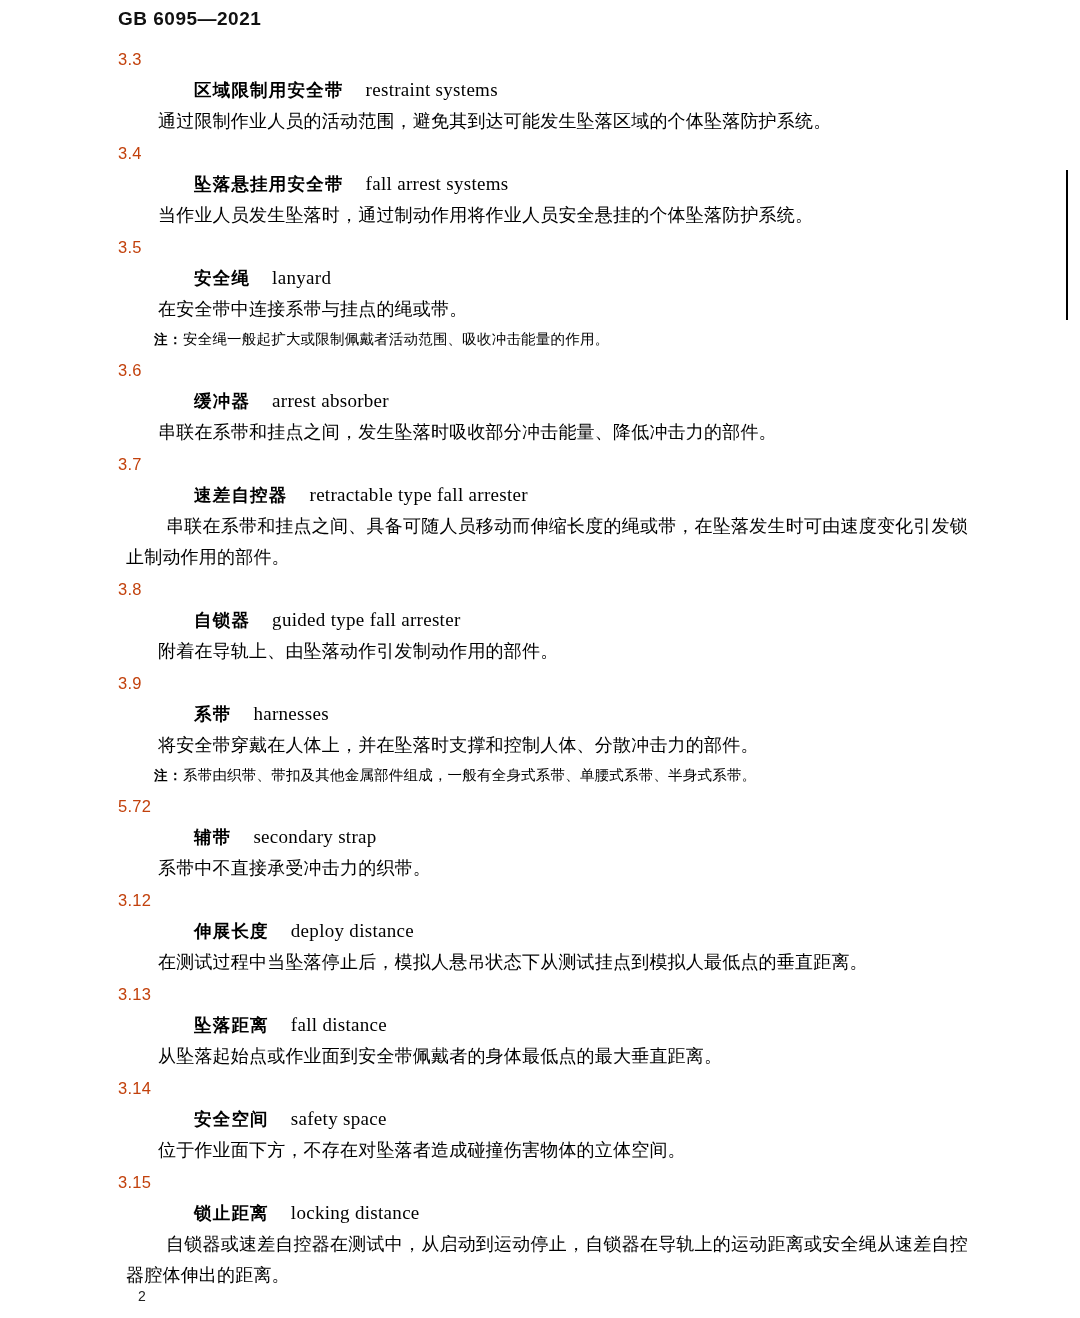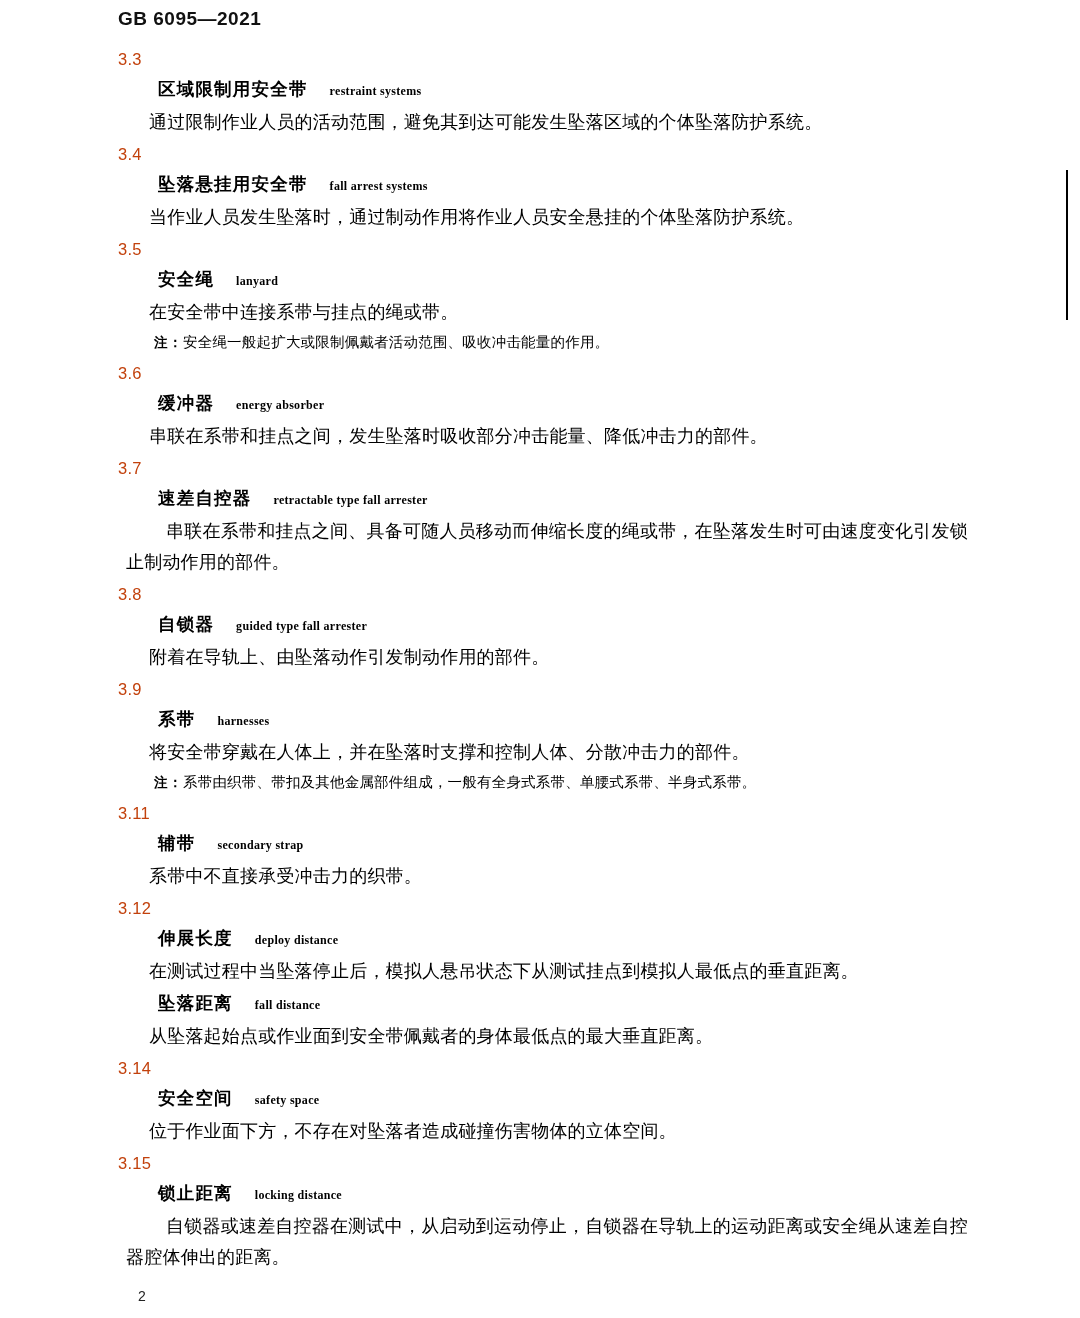--- a/index.html
+++ b/index.html
@@ -54,30 +54,31 @@
   .term {
     margin-left: 40px;
     line-height: 31px;
     white-space: nowrap;
   }
   .term .zh {
     font-family: "Liberation Sans", sans-serif;
     font-weight: bold;
     font-size: 17.5px;
     letter-spacing: 1.2px;
+    margin-left: 36px;
   }
   .term .en {
     font-family: "Liberation Serif", serif;
-    font-weight: bold;
-    font-size: 12px;
+    font-weight: normal;
+    font-size: 19px;
     margin-left: 22px;
     letter-spacing: 0.3px;
   }
   .def {
-    margin-left: 31px;
+    margin-left: 40px;
     font-size: 18px;
     line-height: 31px;
     text-align: justify;
     letter-spacing: 0.2px;
   }
   .def.hang {
     margin-left: 8px;
     text-indent: 40px;
   }
   .note {
@@ -135,21 +136,21 @@
       </div>
       <div class="def">在安全带中连接系带与挂点的绳或带。</div>
       <div class="note">
         <span class="nlabel">注：</span><span>安全绳一般起扩大或限制佩戴者活动范围、吸收冲击能量的作用。</span>
       </div>
     </div>
 
     <div class="clause">
       <div class="num">3.6</div>
       <div class="term">
-        <span class="zh">缓冲器</span><span class="en">energy absorber</span>
+        <span class="zh">缓冲器</span><span class="en">arrest absorber</span>
       </div>
       <div class="def">串联在系带和挂点之间，发生坠落时吸收部分冲击能量、降低冲击力的部件。</div>
     </div>
 
     <div class="clause">
       <div class="num">3.7</div>
       <div class="term">
         <span class="zh">速差自控器</span><span class="en">retractable type fall arrester</span>
       </div>
       <div class="def hang">串联在系带和挂点之间、具备可随人员移动而伸缩长度的绳或带，在坠落发生时可由速度变化引发锁止制动作用的部件。</div>
@@ -169,36 +170,37 @@
         <span class="zh">系带</span><span class="en">harnesses</span>
       </div>
       <div class="def">将安全带穿戴在人体上，并在坠落时支撑和控制人体、分散冲击力的部件。</div>
       <div class="note">
         <span class="nlabel">注：</span><span>系带由织带、带扣及其他金属部件组成，一般有全身式系带、单腰式系带、半身式系带。</span>
       </div>
     </div>
 
 
     <div class="clause">
-      <div class="num">3.11</div>
+      <div class="num">5.72</div>
       <div class="term">
         <span class="zh">辅带</span><span class="en">secondary strap</span>
       </div>
       <div class="def">系带中不直接承受冲击力的织带。</div>
     </div>
 
     <div class="clause">
       <div class="num">3.12</div>
       <div class="term">
         <span class="zh">伸展长度</span><span class="en">deploy distance</span>
       </div>
       <div class="def">在测试过程中当坠落停止后，模拟人悬吊状态下从测试挂点到模拟人最低点的垂直距离。</div>
     </div>
 
     <div class="clause">
+      <div class="num">3.13</div>
       <div class="term">
         <span class="zh">坠落距离</span><span class="en">fall distance</span>
       </div>
       <div class="def">从坠落起始点或作业面到安全带佩戴者的身体最低点的最大垂直距离。</div>
     </div>
 
     <div class="clause">
       <div class="num">3.14</div>
       <div class="term">
         <span class="zh">安全空间</span><span class="en">safety space</span>

